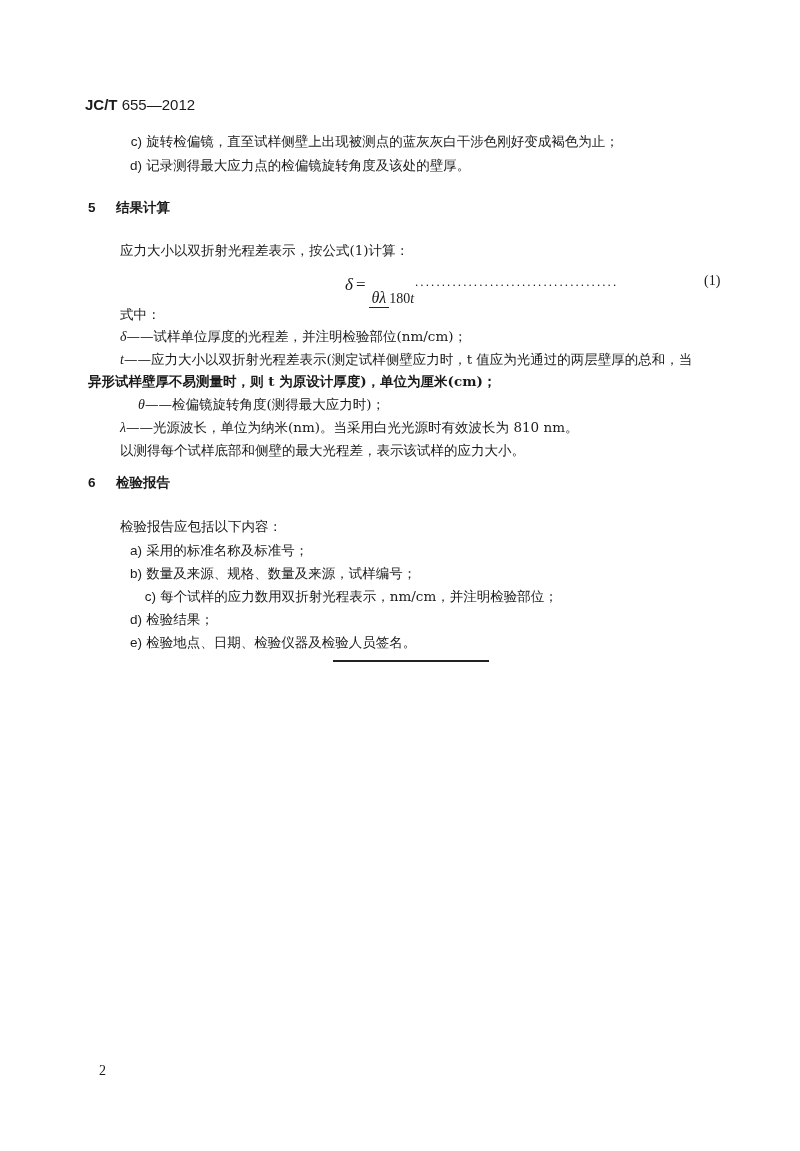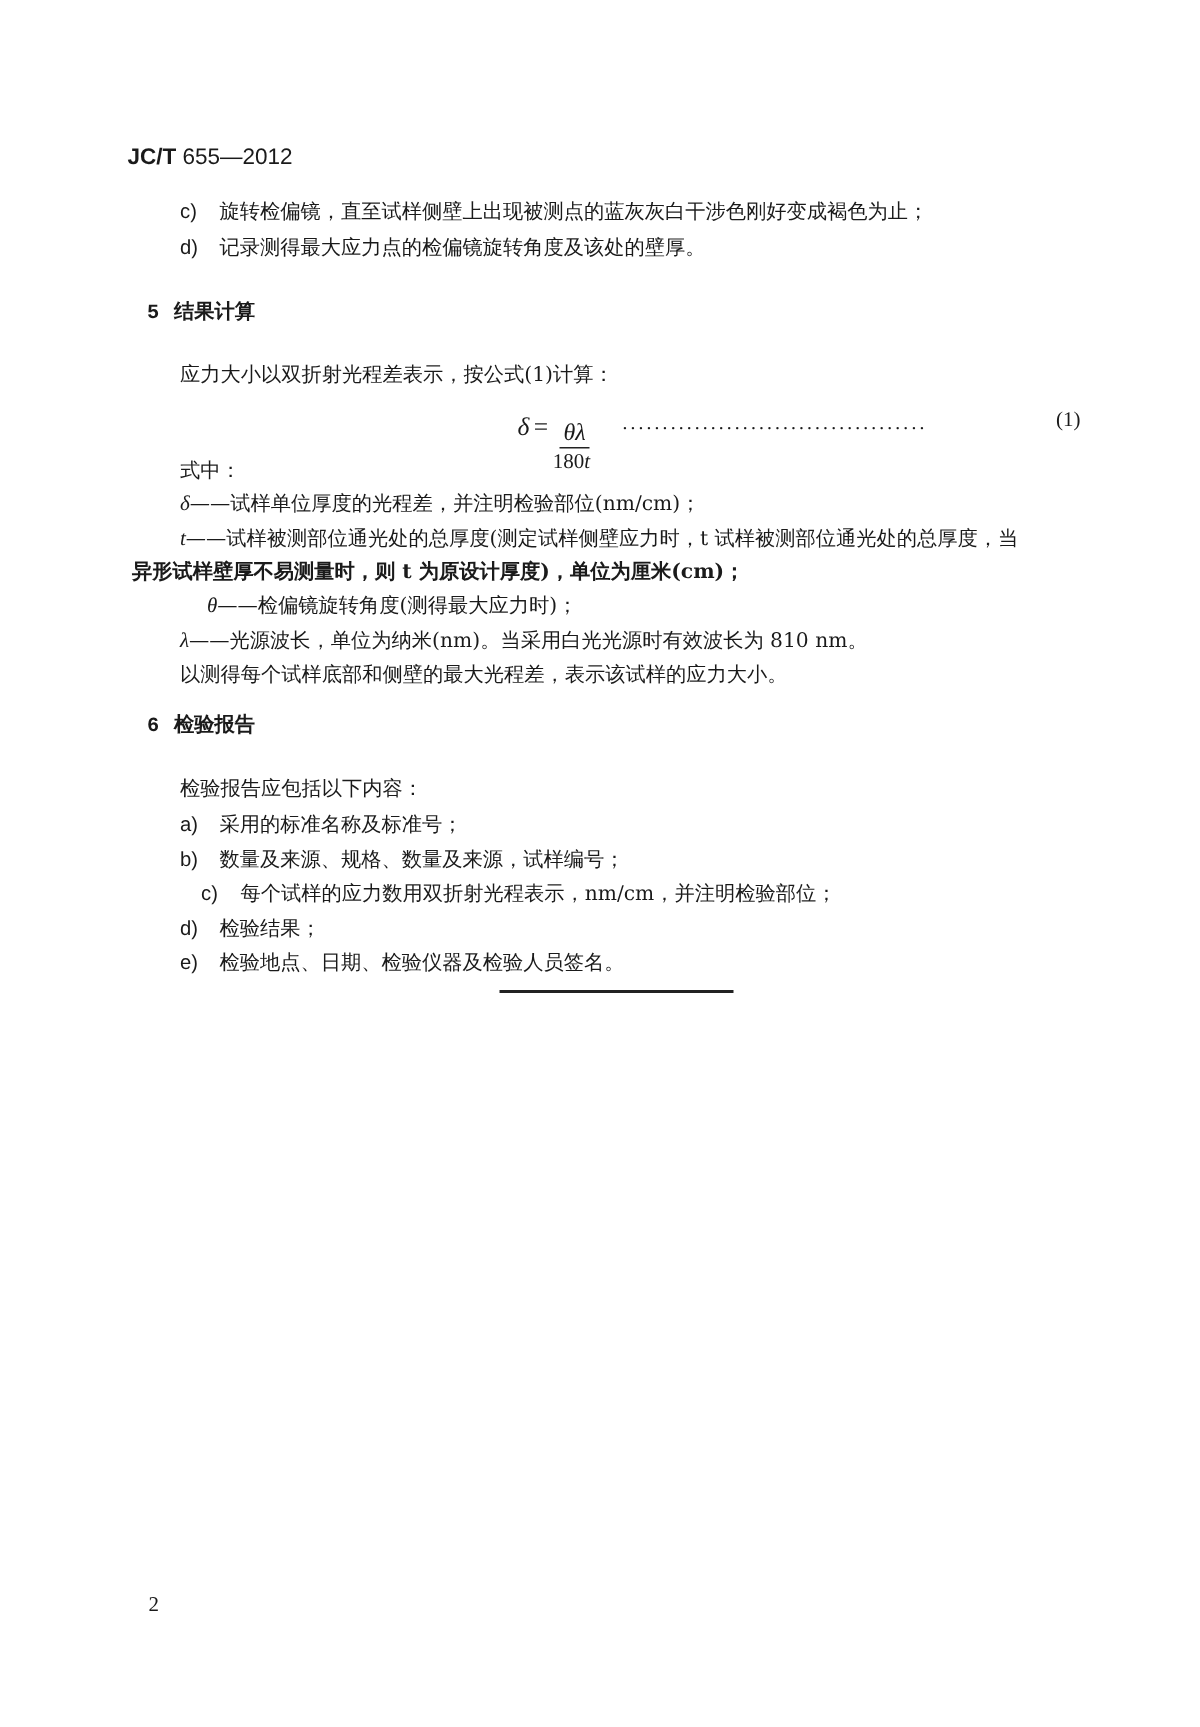--- a/index.html
+++ b/index.html
@@ -1,29 +1,29 @@
 <!DOCTYPE html>
 <html><head>
   <meta charset="utf-8">
   <style>
     html, body { margin: 0; padding: 0; background: #ffffff; }
     body { width: 800px; height: 1151px; position: relative; overflow: hidden;
            font-family: "DejaVu Serif", "Liberation Serif", serif; color: #1a1a1a; }
     .abs { position: absolute; white-space: nowrap; }
     .std-code { left: 85px; top: 96px; font-family: "Liberation Sans", sans-serif; font-size: 15px; font-weight: 700; letter-spacing: 0; }
     .std-code .num { font-weight: 400; }
-    .line { font-size: 13.5px; line-height: 20px; }
-    .heading { font-family: Liberation Mono, monospace; font-size: 13.5px; font-weight: 700; text-align: center; }
+    .line { font-size: 13.5px; line-height: 20px; text-align: right; }
+    .heading { font-family: Liberation Sans, sans-serif; font-size: 13.5px; font-weight: 700; }
     .heading .hnum { display: inline-block; width: 28px; font-weight: 700; }
     .lbl { display: inline-block; width: 22px; font-family: "Liberation Sans", sans-serif; }
     .sym { font-family: "Liberation Serif", serif; font-style: italic; font-size: 14px; }
     .formula { left: 345px; top: 260px; height: 50px; display: flex; align-items: center; font-family: "Liberation Serif", serif; }
     .formula .lhs { font-style: italic; font-size: 17px; }
     .formula .eq { font-size: 17px; margin: 0 3px; }
-    .frac { display: inline-flex; flex-direction: column; align-items: flex-end; margin-top: 28px; }
+    .frac { display: inline-flex; flex-direction: row; align-items: flex-start; margin-top: 28px; }
     .frac .numer { font-style: italic; font-size: 16px; line-height: 18px; padding: 0 3px; border-bottom: 1px solid #222; }
     .frac .denom { font-size: 14px; line-height: 20px; }
     .frac .denom i { font-style: italic; }
     .dots { position: absolute; left: 415px; top: 274px; font-size: 13px; letter-spacing: 2.1px; font-family: "Liberation Serif", serif; }
     .eqno { position: absolute; left: 704px; top: 273px; font-family: "Liberation Serif", serif; font-size: 14px; }
     .rule { position: absolute; left: 333px; top: 660px; width: 156px; height: 2px; background: #222; }
     .pageno { left: 99px; top: 1063px; font-family: "Liberation Serif", serif; font-size: 14px; }
   </style>
 </head>
 <body>
@@ -57,21 +57,21 @@
 </div>
 <div class="dots">......................................</div>
 <div class="eqno">(1)</div>
 
 <div class="abs line" style="left:120px; top:304px;">式中：</div>
 
 <div class="abs line" style="left:120px; top:326px;">
   <span class="sym">δ</span><span>——试样单位厚度的光程差，并注明检验部位(nm/cm)；</span>
 </div>
 <div class="abs line" style="left:120px; top:349px;">
-  <span class="sym">t</span><span>——试样被测部位通光处的总厚度(测定试样侧壁应力时，t 试样被测部位通光处的总厚度，当</span>
+  <span class="sym">t</span><span>——应力大小以双折射光程差表示(测定试样侧壁应力时，t 值应为光通过的两层壁厚的总和，当</span>
 </div>
 <div class="abs line" style="left:88px; top:371px;font-weight:bold;">异形试样壁厚不易测量时，则 t 为原设计厚度)，单位为厘米(cm)；</div>
 <div class="abs line" style="left:138px; top:394px;">
   <span class="sym">θ</span><span>——检偏镜旋转角度(测得最大应力时)；</span>
 </div>
 <div class="abs line" style="left:120px; top:417px;">
   <span class="sym">λ</span><span>——光源波长，单位为纳米(nm)。当采用白光光源时有效波长为 810 nm。</span>
 </div>
 <div class="abs line" style="left:120px; top:440px;">以测得每个试样底部和侧壁的最大光程差，表示该试样的应力大小。</div>
 

